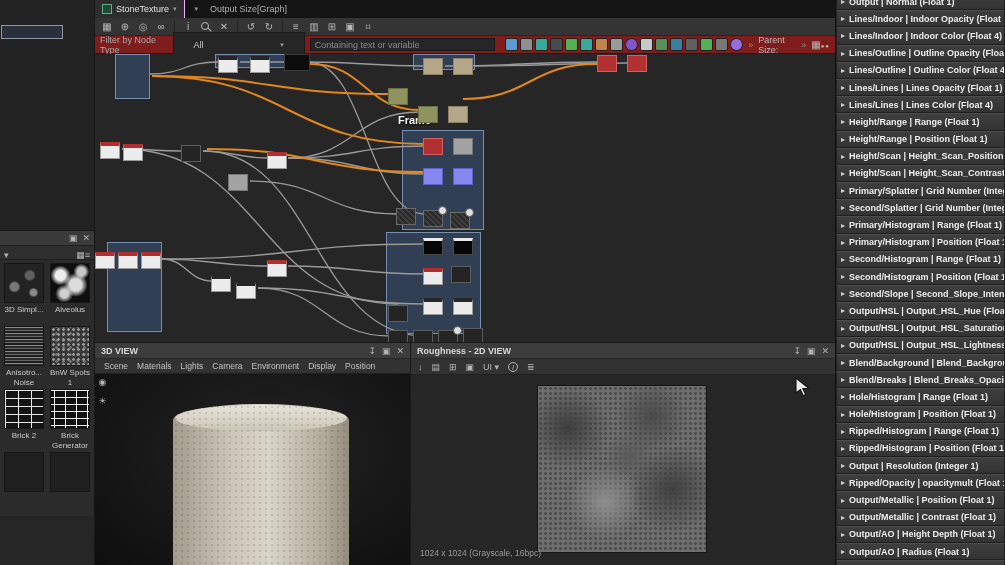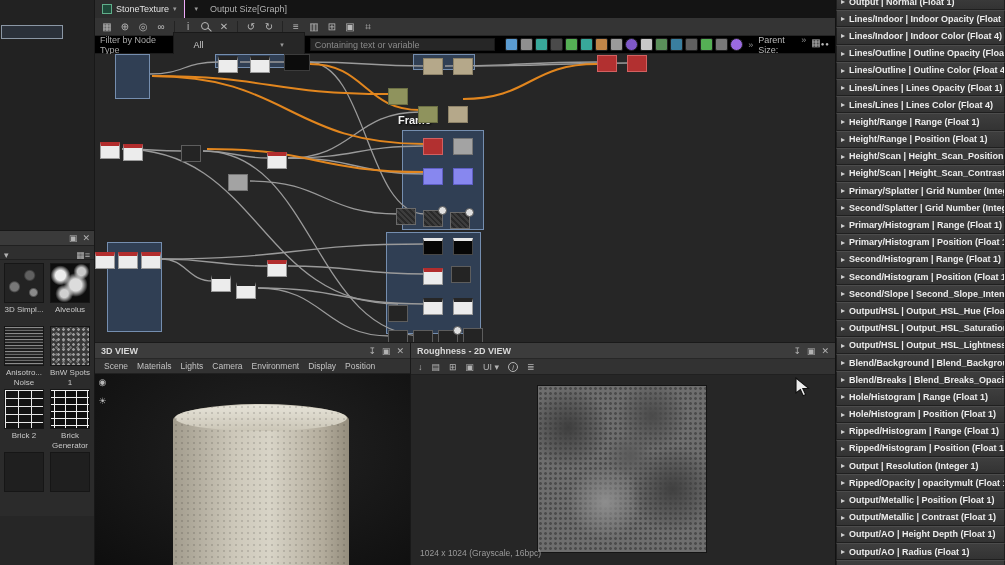--- a/index.html
+++ b/index.html
@@ -38,30 +38,30 @@
   .tab-caret { font-size:7px; color:#9a9a9a; }
   #output-size-tab { display:flex; align-items:center; gap:12px; margin-left:10px; }
   #output-size-tab .tab-label { color:#b0b0b0; }
 
   #toolbar1 { position:absolute; left:95px; top:18px; width:740px; height:18px; background:#343434; border-bottom:1px solid #242424; display:flex; align-items:center; gap:4px; padding:0 5px; }
   .tb-icon { font-size:10px; color:#b8b8b8; width:14px; text-align:center; line-height:16px; }
   .tb-sep { width:1px; height:11px; background:#232323; margin:0 2px; }
   .mag { position:relative; width:8px; height:8px; border:1.4px solid #b8b8b8; border-radius:50%; margin:0 4px 2px 2px; }
   .mag::after { content:""; position:absolute; width:5px; height:1.4px; background:#b8b8b8; transform:rotate(45deg); right:-4px; bottom:-2px; }
 
-  #toolbar2 { position:absolute; left:95px; top:36px; width:740px; height:18px; background:#000000; border-bottom:1px solid #1c1c1c; display:flex; align-items:center; font-size:9px; color:#a8a8a8; padding:0 5px; gap:5px; }
+  #toolbar2 { position:absolute; left:95px; top:36px; width:740px; height:18px; background:#7f1d1d; border-bottom:1px solid #1c1c1c; display:flex; align-items:center; font-size:9px; color:#a8a8a8; padding:0 5px; gap:5px; }
   .dd { background:#262626; border:1px solid #191919; height:26px; display:flex; align-items:center; justify-content:space-between; padding:0 20px; color:#c8c8c8; }
   #filter-dd { width:146px; }
   #search-input { width:212px; height:13px; background:#262626; border:1px solid #191919; color:#cfcfcf; font-size:9px; padding:0 4px; font-family:"Liberation Sans",sans-serif; }
   #search-input::placeholder { color:#8a8a8a; }
   #color-icons { display:flex; gap:2px; margin-left:5px; }
   .cicon { width:13px; height:13px; border-radius:2px; border:1px solid #202020; }
   .cicon:nth-child(9), .cicon:nth-child(16) { border-radius:50%; }
   .chev { color:#8f8f8f; }
-  #tb2-right { margin-left:auto; display:flex; align-items:flex-start; gap:5px; }
+  #tb2-right { margin-left:auto; display:flex; align-items:center; gap:5px; }
   #parent-size-label { color:#b8b8b8; }
   .dot-pair { font-size:6px; letter-spacing:1px; color:#b8b8b8; }
 
   
   #graph { position:absolute; left:95px; top:54px; width:740px; height:288px; background:#262626; overflow:hidden; }
   #graph svg { position:absolute; left:0; top:0; }
   .gframe { position:absolute; background:rgba(62,96,142,0.45); border:1px solid rgba(140,170,205,0.75); }
   .node { position:absolute; width:20px; height:17px; }
   .n-wh { background:#ececec; border:1px solid #9a9a9a; border-top:4px solid #262626; }
   .n-rw { background:#ececec; border:1px solid #9a9a9a; border-top:4px solid #b22d2d; }

